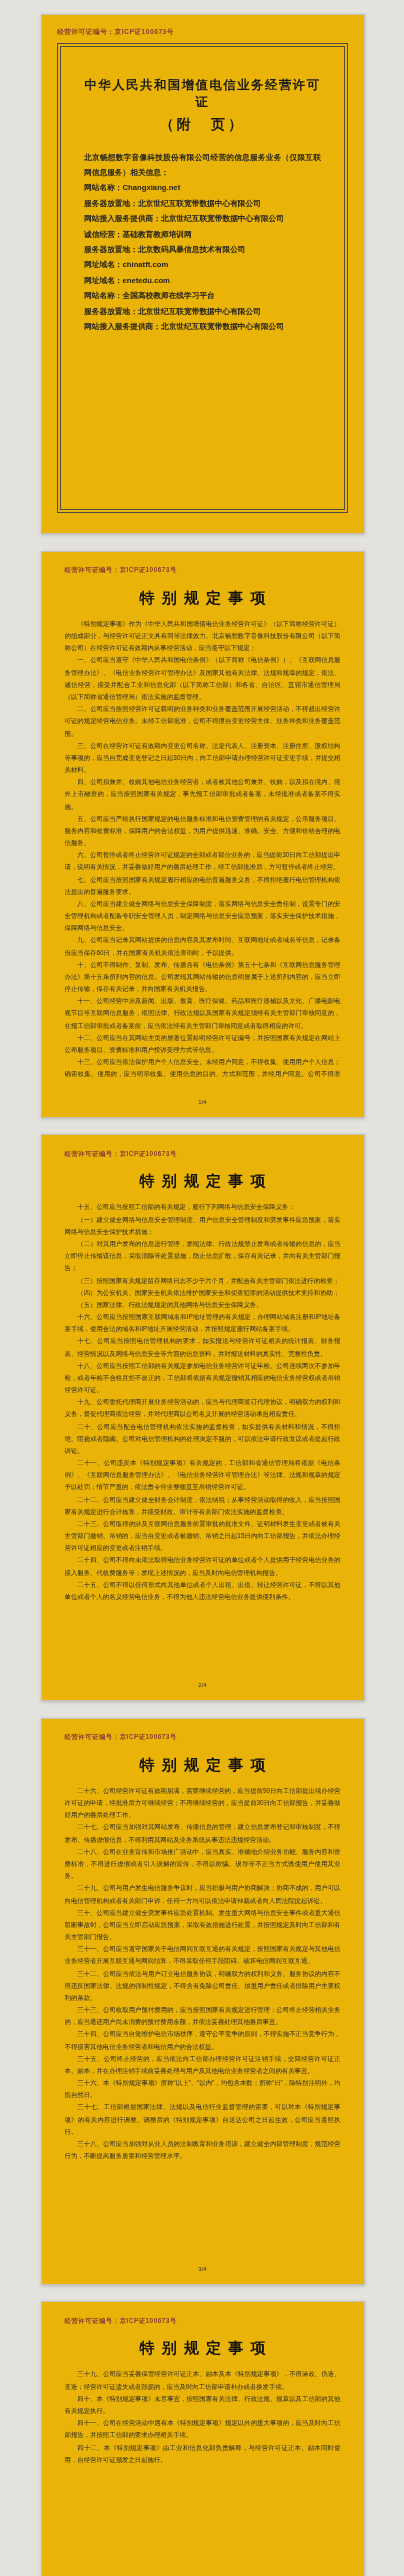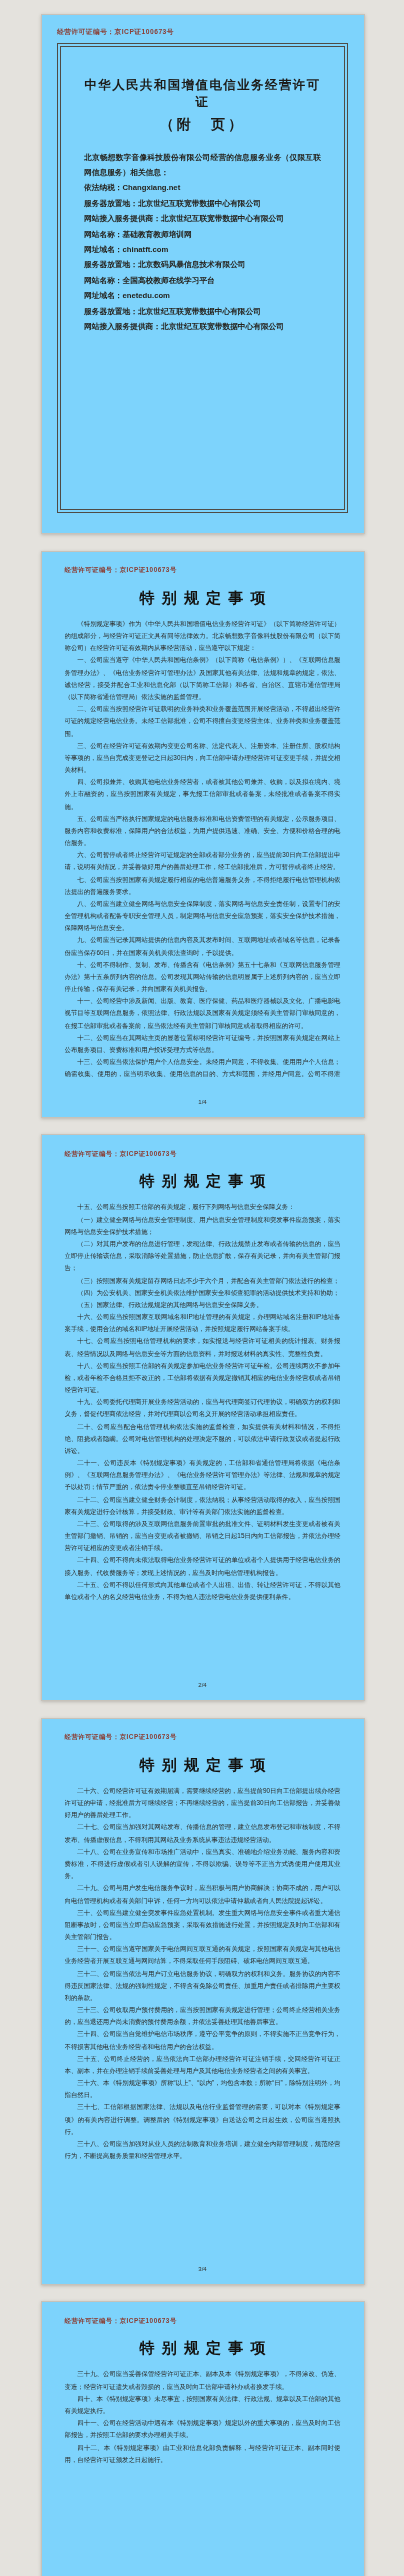--- a/index.html
+++ b/index.html
@@ -13,21 +13,21 @@
     margin: 0 auto;
     padding: 14.4px 0 5.7px 0;
     display: flex;
     flex-direction: column;
     align-items: center;
     gap: 16.5px;
     box-sizing: border-box;
   }
   .page {
     width: 324px;
-    background: #7dd3fc;
+    background: #eab308;
     border: 0.5px solid #c6c2ba;
     box-shadow: 0 1px 3.1px rgba(60,55,45,0.25);
     box-sizing: border-box;
     position: relative;
     overflow: hidden;
   }
   
   .cert-page { height: 520px; padding: 12.4px 15.5px; }
   .page-header {
     font-size: 6.7px;
@@ -118,28 +118,28 @@
 <div class="stack">
 
   <section class="page cert-page">
     <div class="page-header">经营许可证编号：京ICP证100673号</div>
     <div class="cert-frame">
       <div class="cert-frame-inner">
         <h1 class="cert-title">中华人民共和国增值电信业务经营许可证</h1>
         <div class="cert-subtitle">（附　页）</div>
         <div class="cert-body">
             <p class="cert-line">北京畅想数字音像科技股份有限公司经营的信息服务业务（仅限互联网信息服务）相关信息：</p>
-            <p class="cert-line">依法纳税：Changxiang.net</p>
+            <p class="cert-line">网站名称：Changxiang.net</p>
             <p class="cert-line">服务器放置地：北京世纪互联宽带数据中心有限公司</p>
             <p class="cert-line">网站接入服务提供商：北京世纪互联宽带数据中心有限公司</p>
-            <p class="cert-line">网站名称：基础教育教师培训网</p>
+            <p class="cert-line">诚信经营：基础教育教师培训网</p>
+            <p class="cert-line">服务器放置地：北京数码风暴信息技术有限公司</p>
             <p class="cert-line">网址域名：chinatft.com</p>
-            <p class="cert-line">服务器放置地：北京数码风暴信息技术有限公司</p>
+            <p class="cert-line">网址域名：enetedu.com</p>
             <p class="cert-line">网站名称：全国高校教师在线学习平台</p>
-            <p class="cert-line">网址域名：enetedu.com</p>
             <p class="cert-line">服务器放置地：北京世纪互联宽带数据中心有限公司</p>
             <p class="cert-line">网站接入服务提供商：北京世纪互联宽带数据中心有限公司</p>
           </div>
       </div>
     </div>
   </section>
 
   <section class="page prov-page">
     <div class="prov-header">经营许可证编号：京ICP证100673号</div>
     <h2 class="prov-title">特别规定事项</h2>

